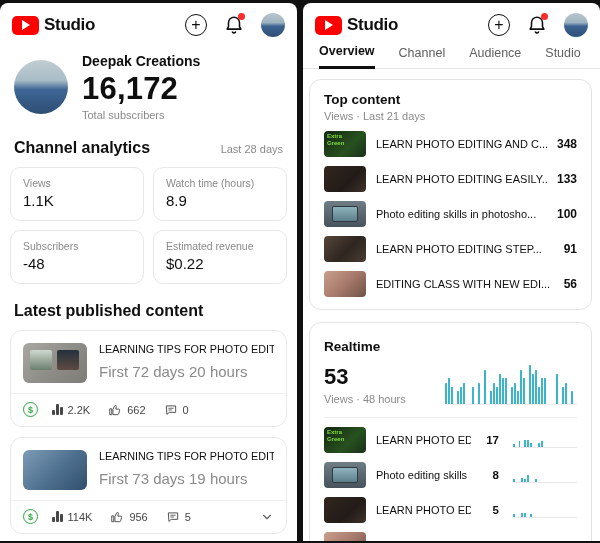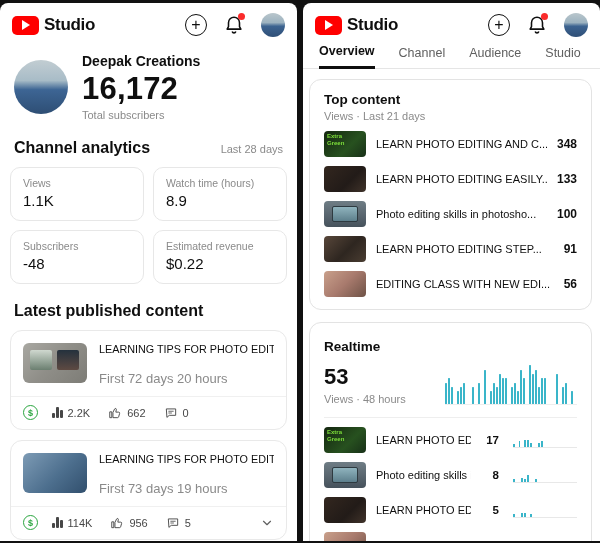--- a/index.html
+++ b/index.html
@@ -69,21 +69,21 @@
   }
   .stat-label { font-size:10.5px; color:#8a8a8a; }
   .stat-value { font-size:15px; font-weight:400; margin-top:3px; }
 
   .video-card {
     border:1px solid #e9e9e9; border-radius:12px; margin:10px 10px 0 10px; background:#fff;
   }
   .video-main { display:flex; gap:12px; padding:12px 12px 10px 12px; align-items:flex-start; }
   .thumb-lg { width:64px; height:40px; border-radius:6px; flex:none; position:relative; overflow:hidden; }
   .video-title { font-size:10.8px; font-weight:400; color:#0f0f0f; white-space:nowrap; overflow:hidden; }
-  .video-sub { font-size:13px; color:#8a8a8a; margin-top:16px; }
+  .video-sub { font-size:15px; color:#8a8a8a; margin-top:8px; }
   .video-divider { height:1px; background:#f0f0f0; margin:0 0 0 0; }
   .video-stats { display:flex; align-items:center; gap:8px; padding:8px 12px 9px 12px; height:32px; }
   .stat-group { display:flex; align-items:center; gap:5px; font-size:11px; color:#474747; }
   .icon-dollar {
     width:15px; height:15px; border:1.4px solid #2ba640; border-radius:50%;
     color:#2ba640; font-size:9px; font-weight:700;
     display:flex; align-items:center; justify-content:center;
   }
   .icon-chart { display:flex; align-items:flex-end; gap:1.5px; height:11px; }
   .icon-chart i { display:block; width:2.5px; background:#474747; border-radius:1px; }

